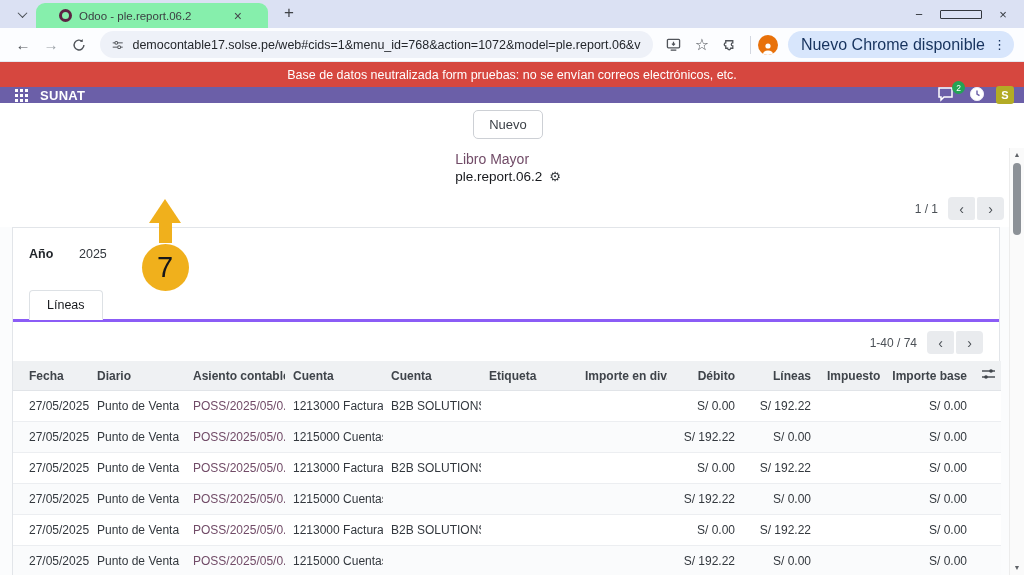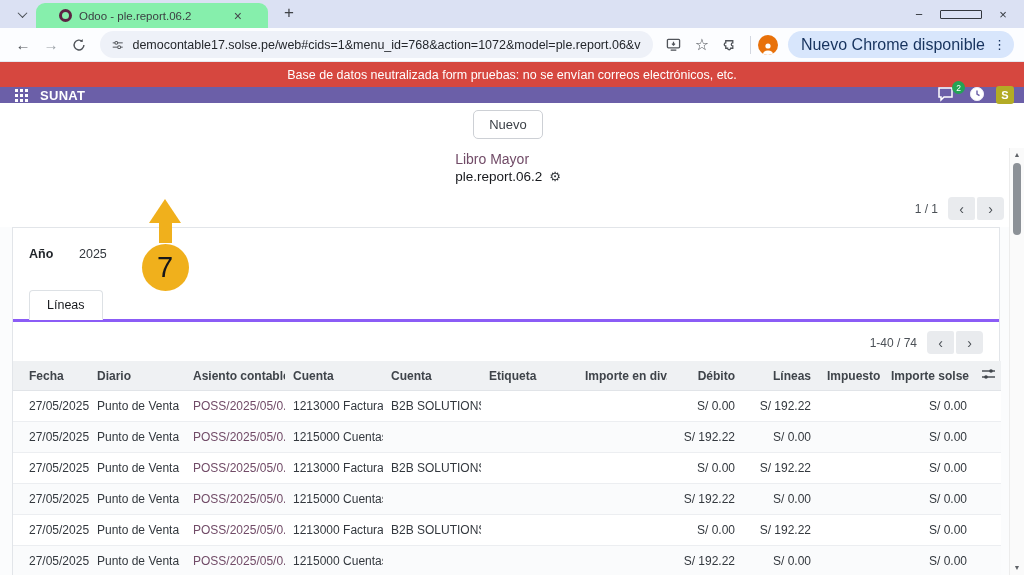--- a/index.html
+++ b/index.html
@@ -265,21 +265,21 @@
               <th class="first">Fecha</th>
               <th>Diario</th>
               <th>Asiento contable</th>
               <th>Cuenta</th>
               <th>Cuenta</th>
               <th>Etiqueta</th>
               <th class="num">Importe en div...</th>
               <th class="num">Débito</th>
               <th class="num">Líneas</th>
               <th>Impuesto</th>
-              <th class="num">Importe solse</th>
+              <th class="num">Importe base</th>
               <th class="th-icon"><svg width="13" height="12" viewBox="0 0 13 12">
                   <g stroke="#3f444a" stroke-width="1.4" fill="none">
                     <line x1="0" y1="3" x2="13" y2="3"></line>
                     <line x1="0" y1="9" x2="13" y2="9"></line>
                   </g>
                   <circle cx="9" cy="3" r="1.8" fill="#3f444a"></circle>
                   <circle cx="4" cy="9" r="1.8" fill="#3f444a"></circle>
                 </svg></th>
             </tr>
         </thead>

